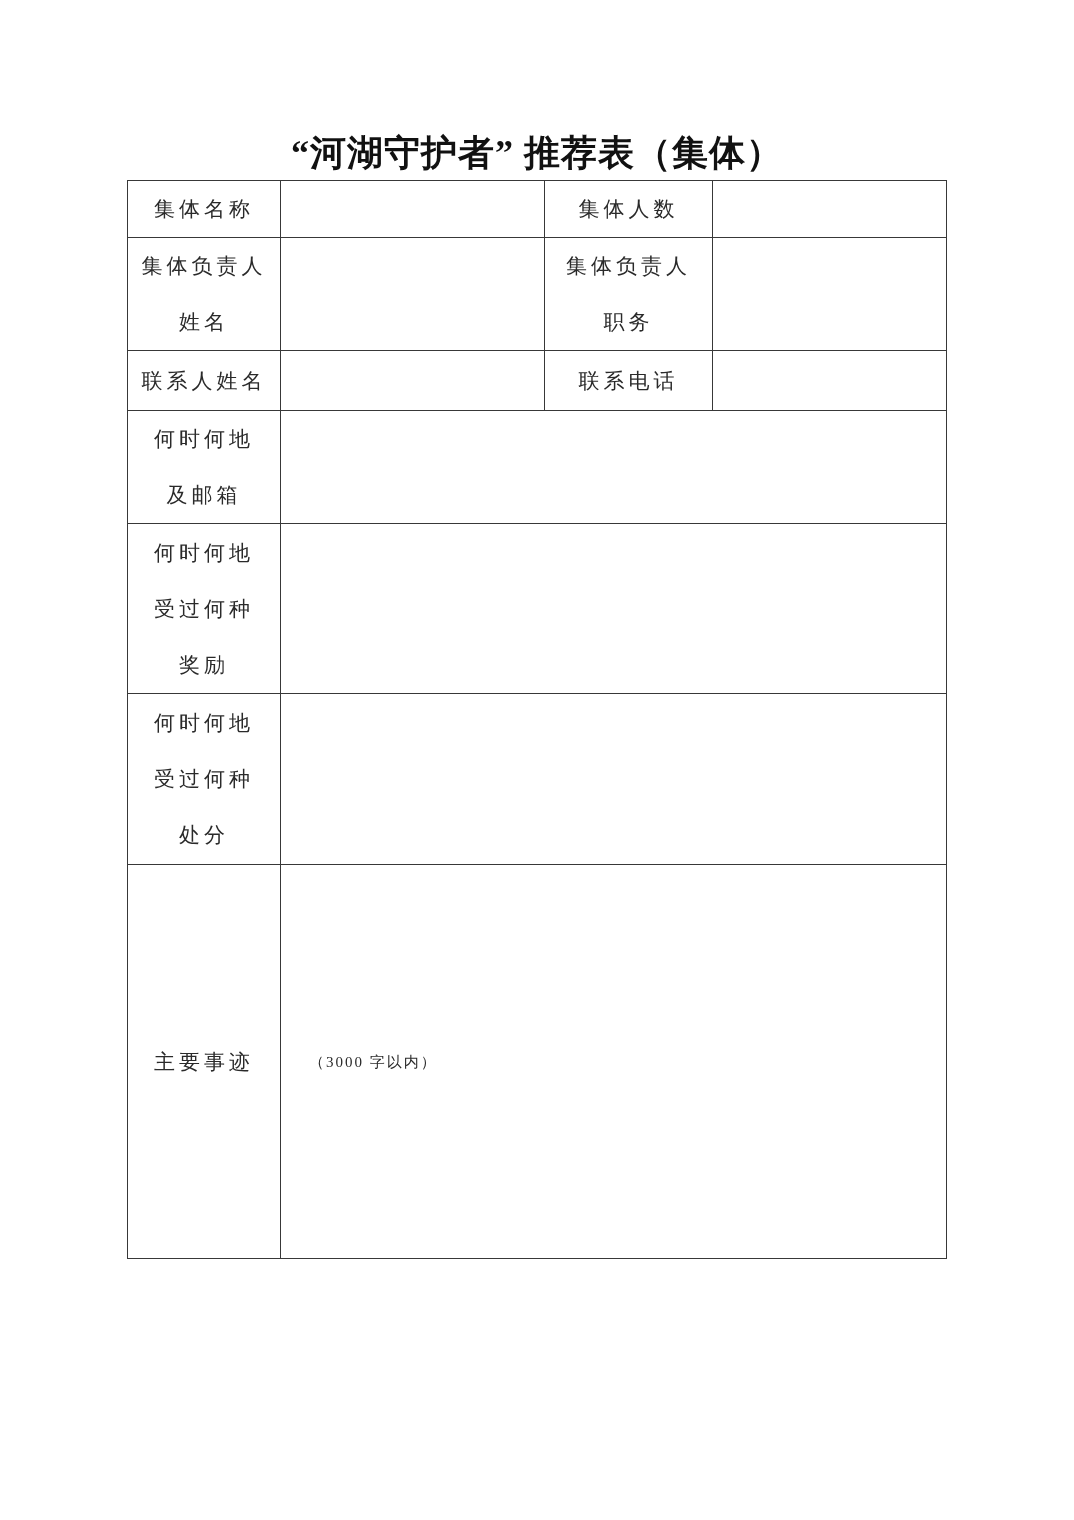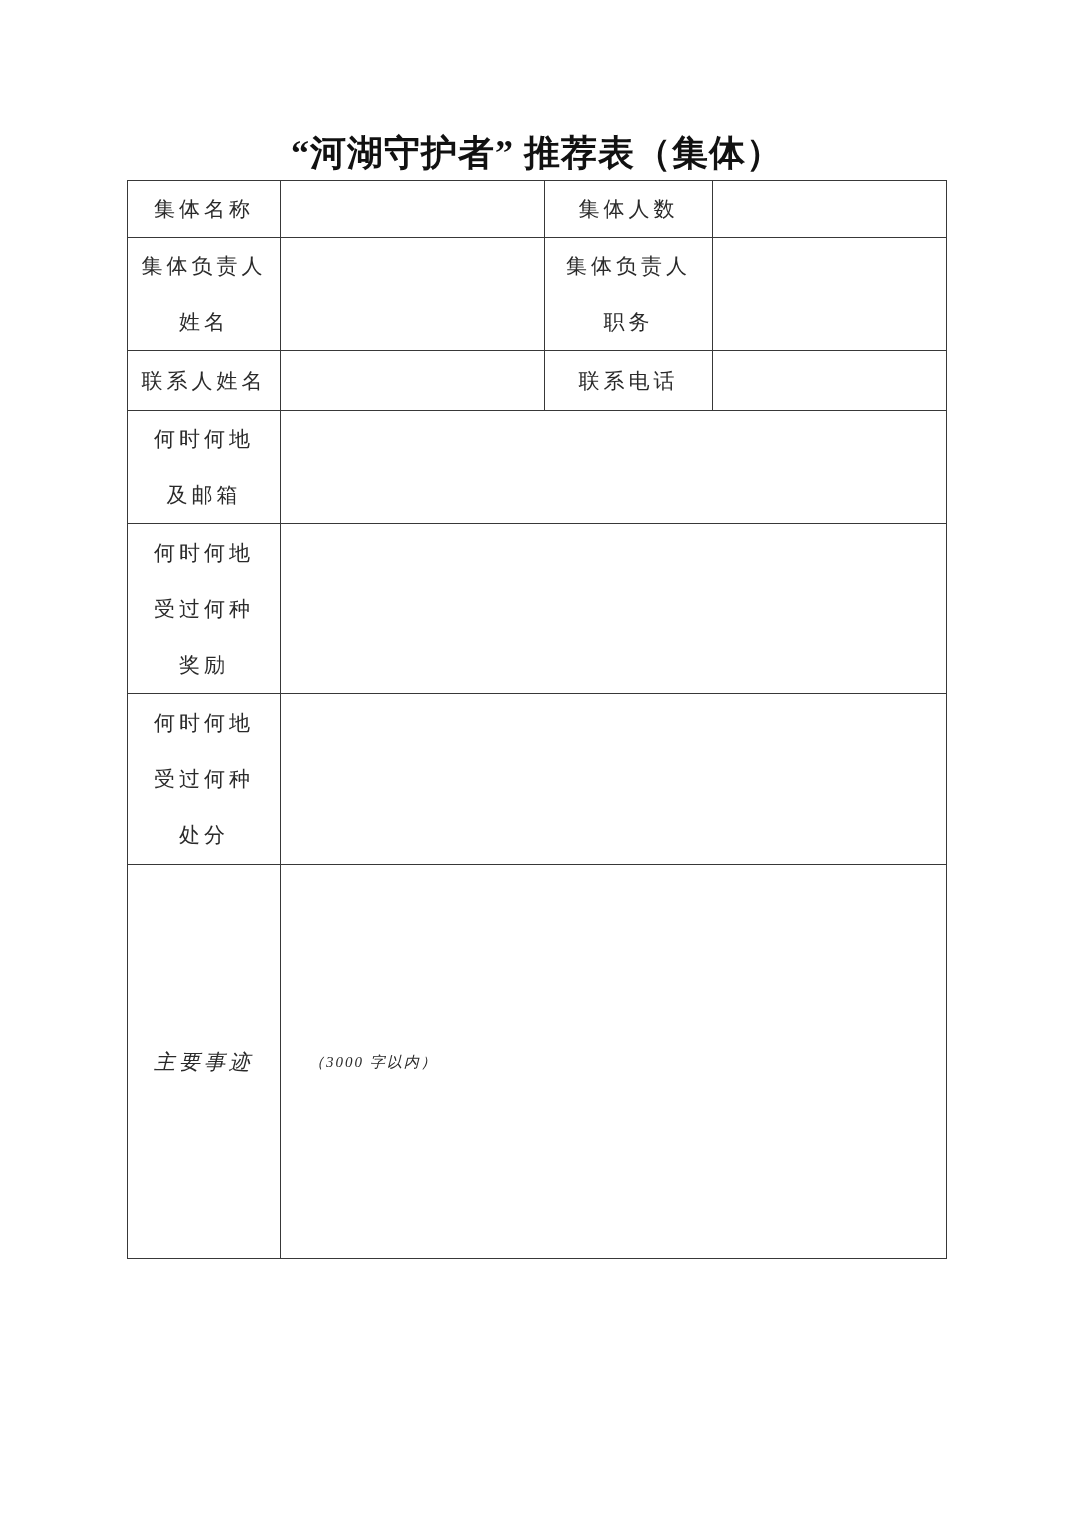--- a/index.html
+++ b/index.html
@@ -51,21 +51,21 @@
     text-align: center;
     white-space: nowrap;
   }
   tr.r1 { height: 56px; }
   tr.r2 { height: 113px; }
   tr.r3 { height: 60px; margin-top: 12px; }
   tr.r4 { height: 82px; }
   tr.r5 { height: 113px; }
   tr.r6 { height: 170px; }
   tr.r7 { height: 171px; }
-  tr.r8 { height: 394px; font-style: italic; }
+  tr.r8 { height: 394px; }
   td.field { background: #ffffff; }
   td.deeds-field { vertical-align: top; }
   .deeds-note {
     padding-left: 28px;
     line-height: 52px;
     letter-spacing: 2px;
     font-size: 15px;
     color: #2a2a2a;
     text-align: left;
   }

